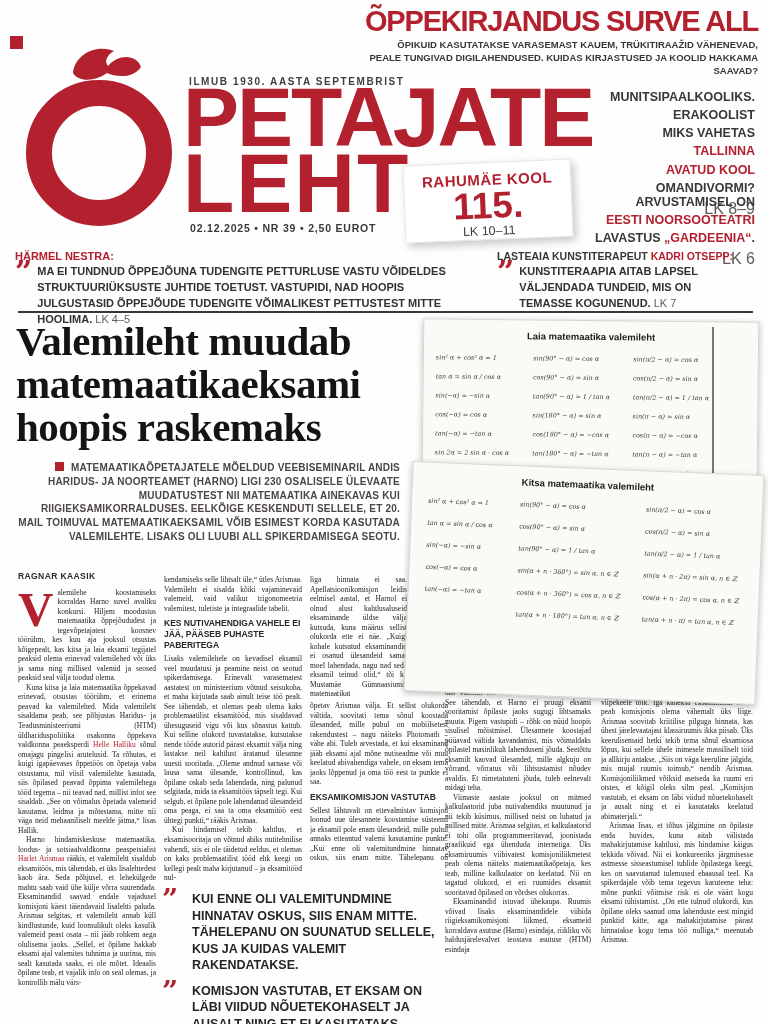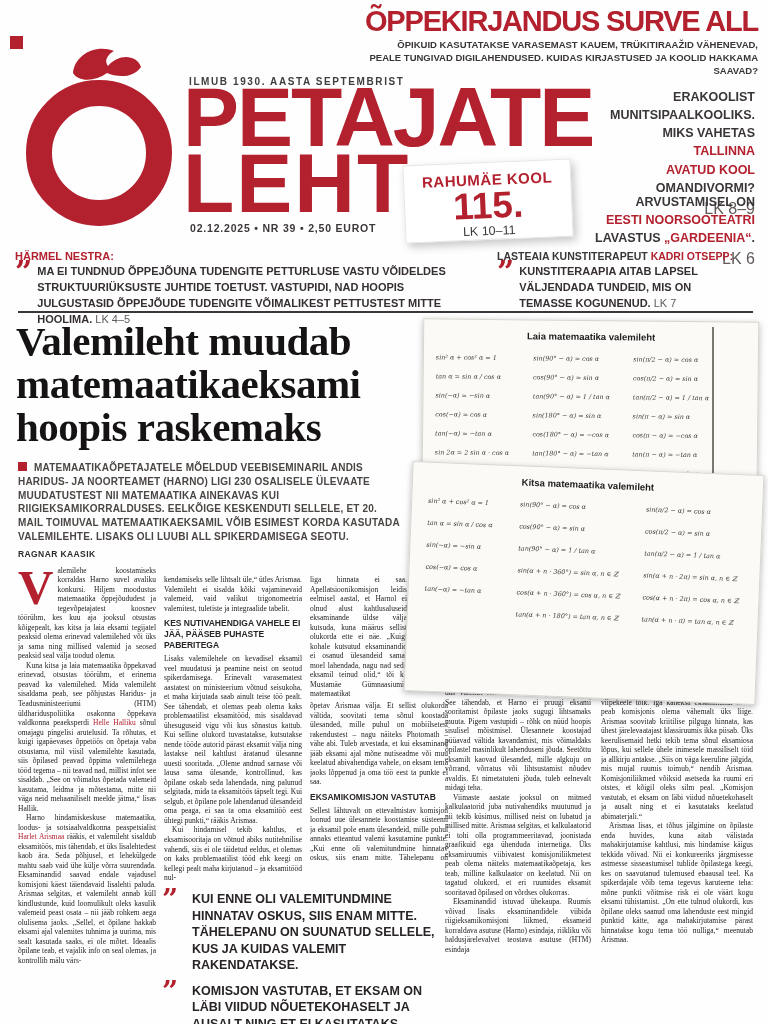--- a/index.html
+++ b/index.html
@@ -60,27 +60,27 @@
   .qlabel2 .red{color:var(--red);}
   .qtext2{font-size:11px;font-weight:bold;color:#35302f;line-height:1.45;width:215px;}
 
   .rule{position:absolute;left:18px;top:311px;width:735px;border-top:2px solid #3b3739;}
 
   
   .headline{position:absolute;left:16px;top:320px;width:400px;
             font-family:"Liberation Serif",serif;font-weight:bold;color:#161314;
             font-size:41px;line-height:1.05;letter-spacing:-0.5px;}
   .lede{position:absolute;left:18px;top:461px;width:382px;font-size:10px;font-weight:bold;
-        color:#4b4644;line-height:1.38;letter-spacing:0.2px;}
+        color:#4b4644;line-height:1.38;letter-spacing:0.2px;text-align:right;}
   .lede-bullet{display:inline-block;width:9px;height:9px;background:var(--red);margin-right:7px;}
 
   
   .col{position:absolute;overflow:hidden;font-family:"Liberation Serif",serif;
        font-size:7.5px;line-height:1.27;color:var(--body);text-align:justify;}
-  .c0{left:18px; top:549px;width:138px;height:447px;}
+  .c0{left:18px; top:571px;width:138px;height:447px;}
   .c1{left:164px;top:575px;width:138px;height:316px;}
   .c2{left:310px;top:575px;width:97px; height:126px;}
   .c3{left:310px;top:701px;width:138px;height:160px;}
   .c4{left:445px;top:688px;width:146px;height:336px;}
   .c5{left:601px;top:688px;width:152px;height:336px;}
   .byline{font-family:"Liberation Sans",sans-serif;font-size:8.5px;font-weight:bold;
           letter-spacing:0.4px;color:#2e2a2b;margin:0 0 6px;}
   .bp{margin:0;}
   .bp.indent{text-indent:8px;}
   .dropcap{float:left;font-size:49px;line-height:0.8;color:var(--red);font-weight:bold;
@@ -134,22 +134,22 @@
   <div class="m-title l2">LEHT</div>
   <div class="m-issue">02.12.2025 • NR 39 • 2,50 EUROT</div>
 
   <div class="topright">
     <div class="tr-head">ÕPPEKIRJANDUS SURVE ALL</div>
     <div class="tr-sub">ÕPIKUID KASUTATAKSE VARASEMAST KAUEM, TRÜKITIRAAŽID VÄHENEVAD,</div>
     <div class="tr-sub">PEALE TUNGIVAD DIGILAHENDUSED. KUIDAS KIRJASTUSED JA KOOLID HAKKAMA SAAVAD?</div>
   </div>
 
   <div class="teaser t0">
+      <div class="tz-line"><span>MUNITSIPAALKOOLIKS.</span></div>
       <div class="tz-line"><span>ERAKOOLIST</span></div>
-      <div class="tz-line"><span>MUNITSIPAALKOOLIKS.</span></div>
       <div class="tz-line"><span>MIKS VAHETAS</span></div>
       <div class="tz-line"><span class="red">TALLINNA</span></div>
       <div class="tz-line"><span class="red">AVATUD KOOL</span></div>
       <div class="tz-line"><span>OMANDIVORMI?</span></div>
       <div class="tz-line tz-ref"><span>LK 8–9</span></div>
     </div>
   <div class="teaser t1">
       <div class="tz-line"><span>ARVUSTAMISEL ON</span></div>
       <div class="tz-line"><span class="red">EESTI NOORSOOTEATRI</span></div>
       <div class="tz-line"><span>LAVASTUS </span><span class="red">„GARDEENIA“</span><span>.</span></div>

